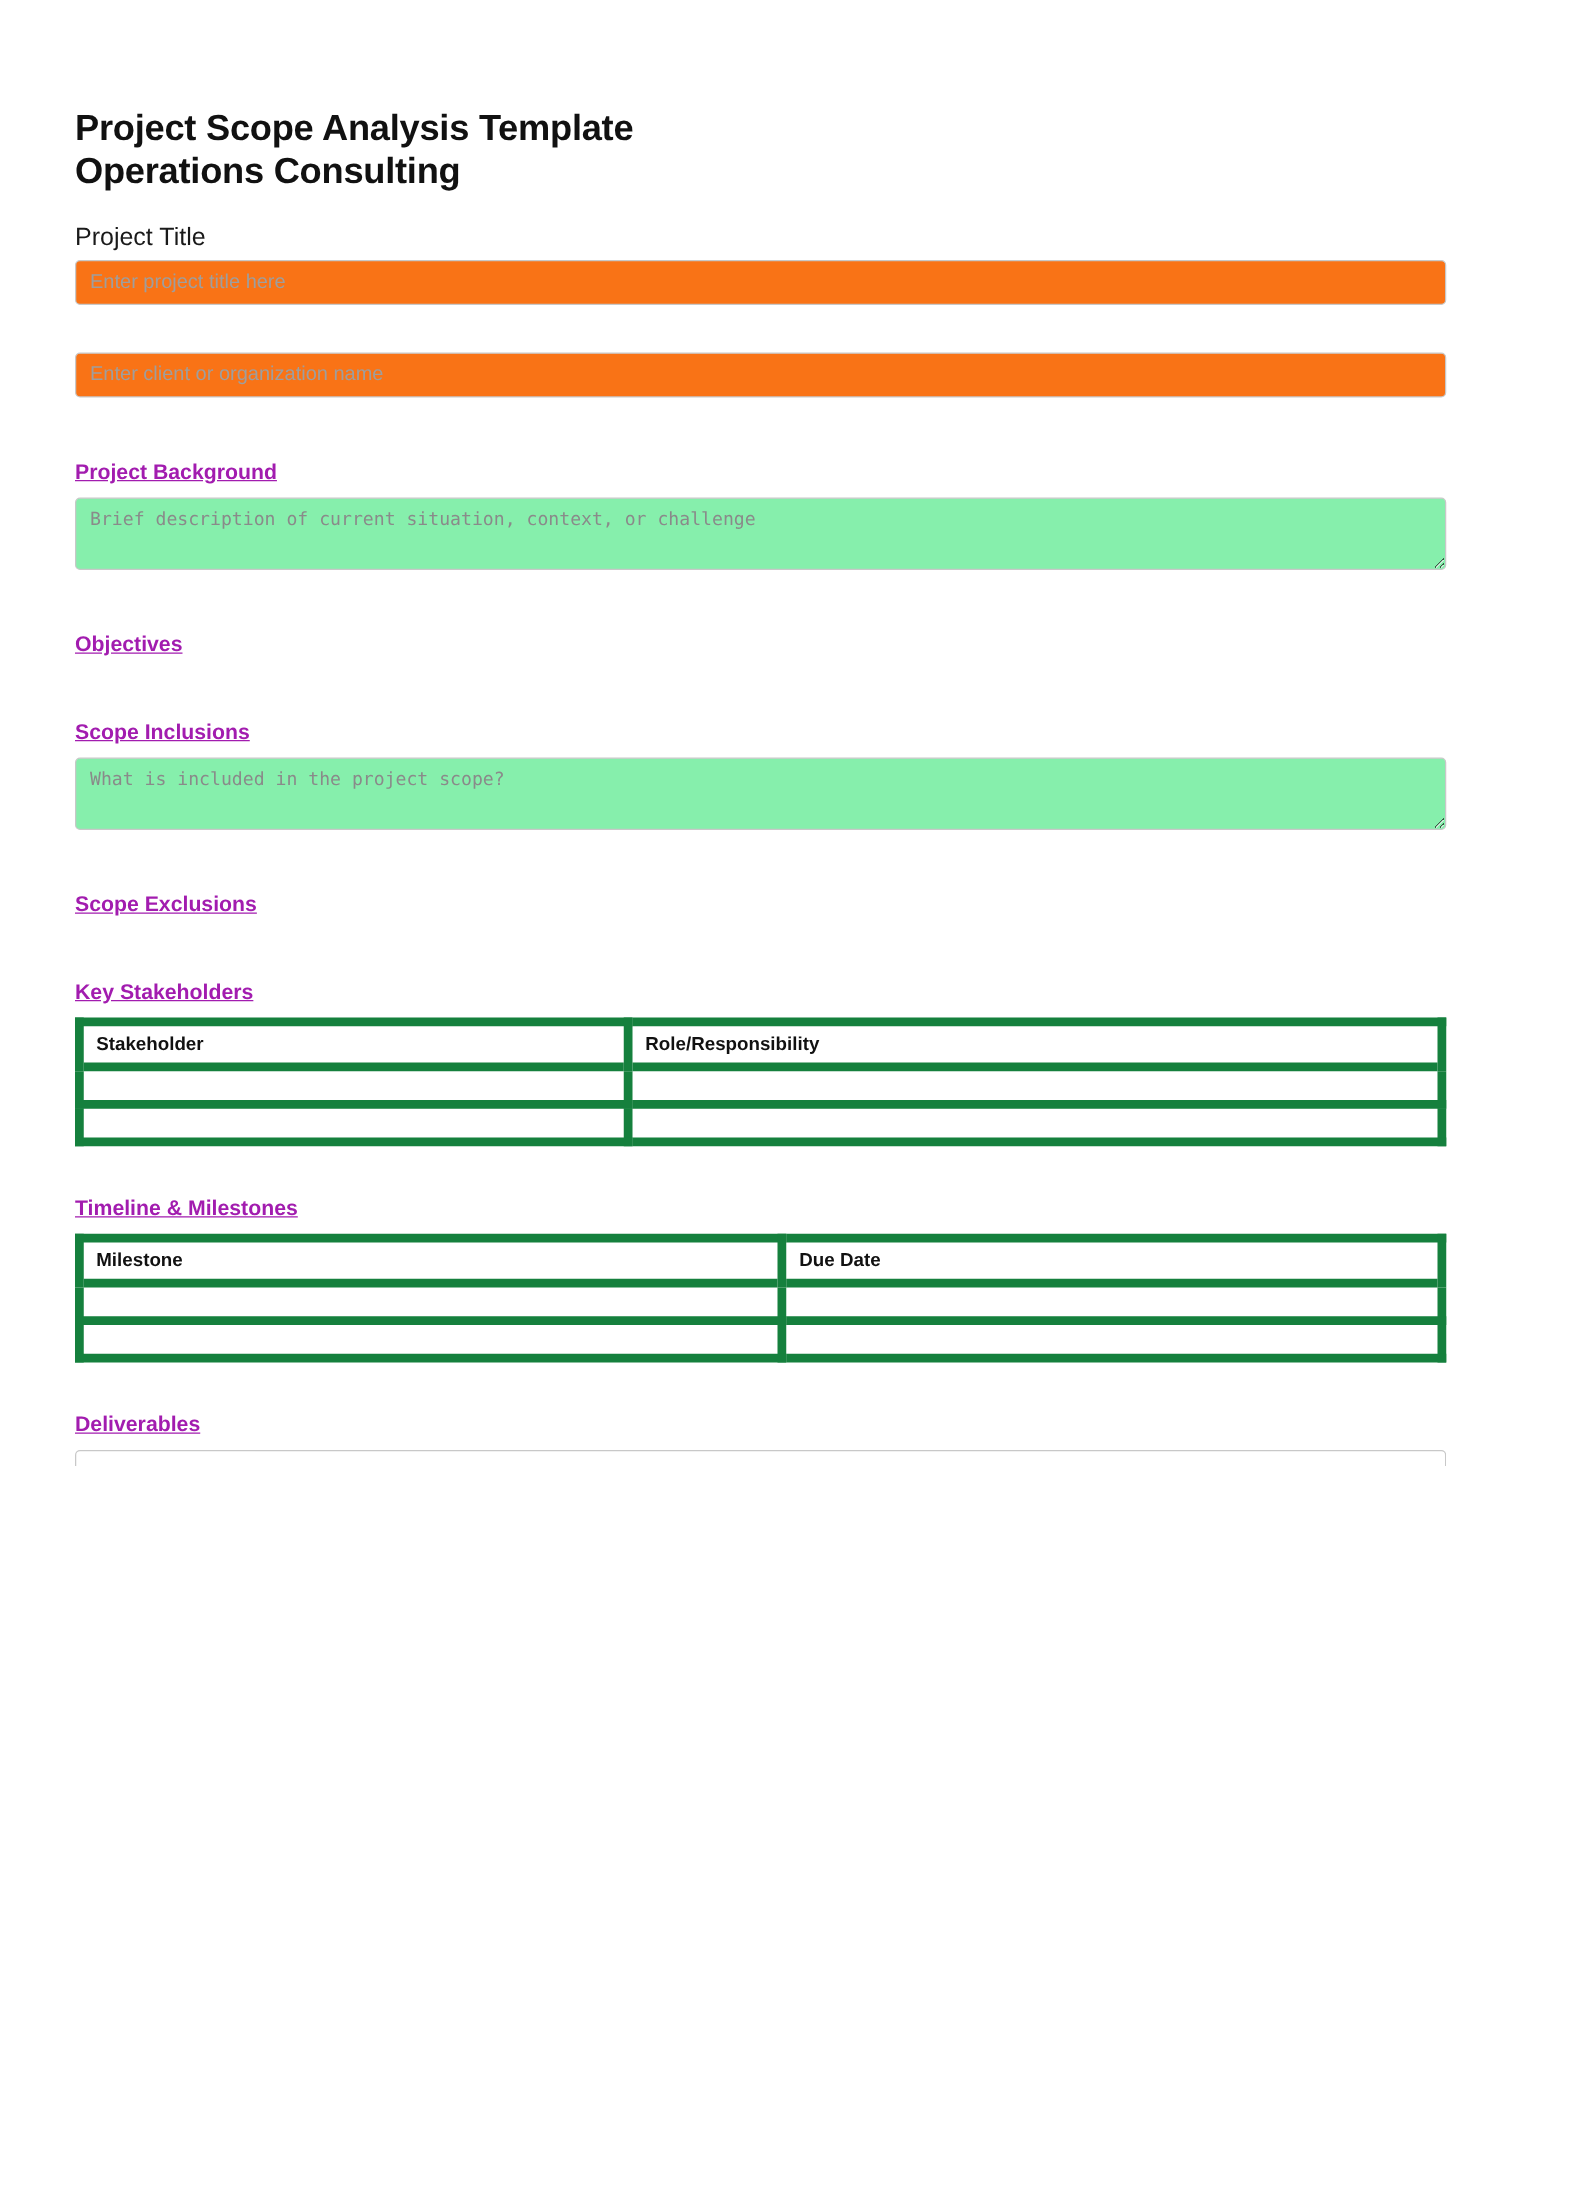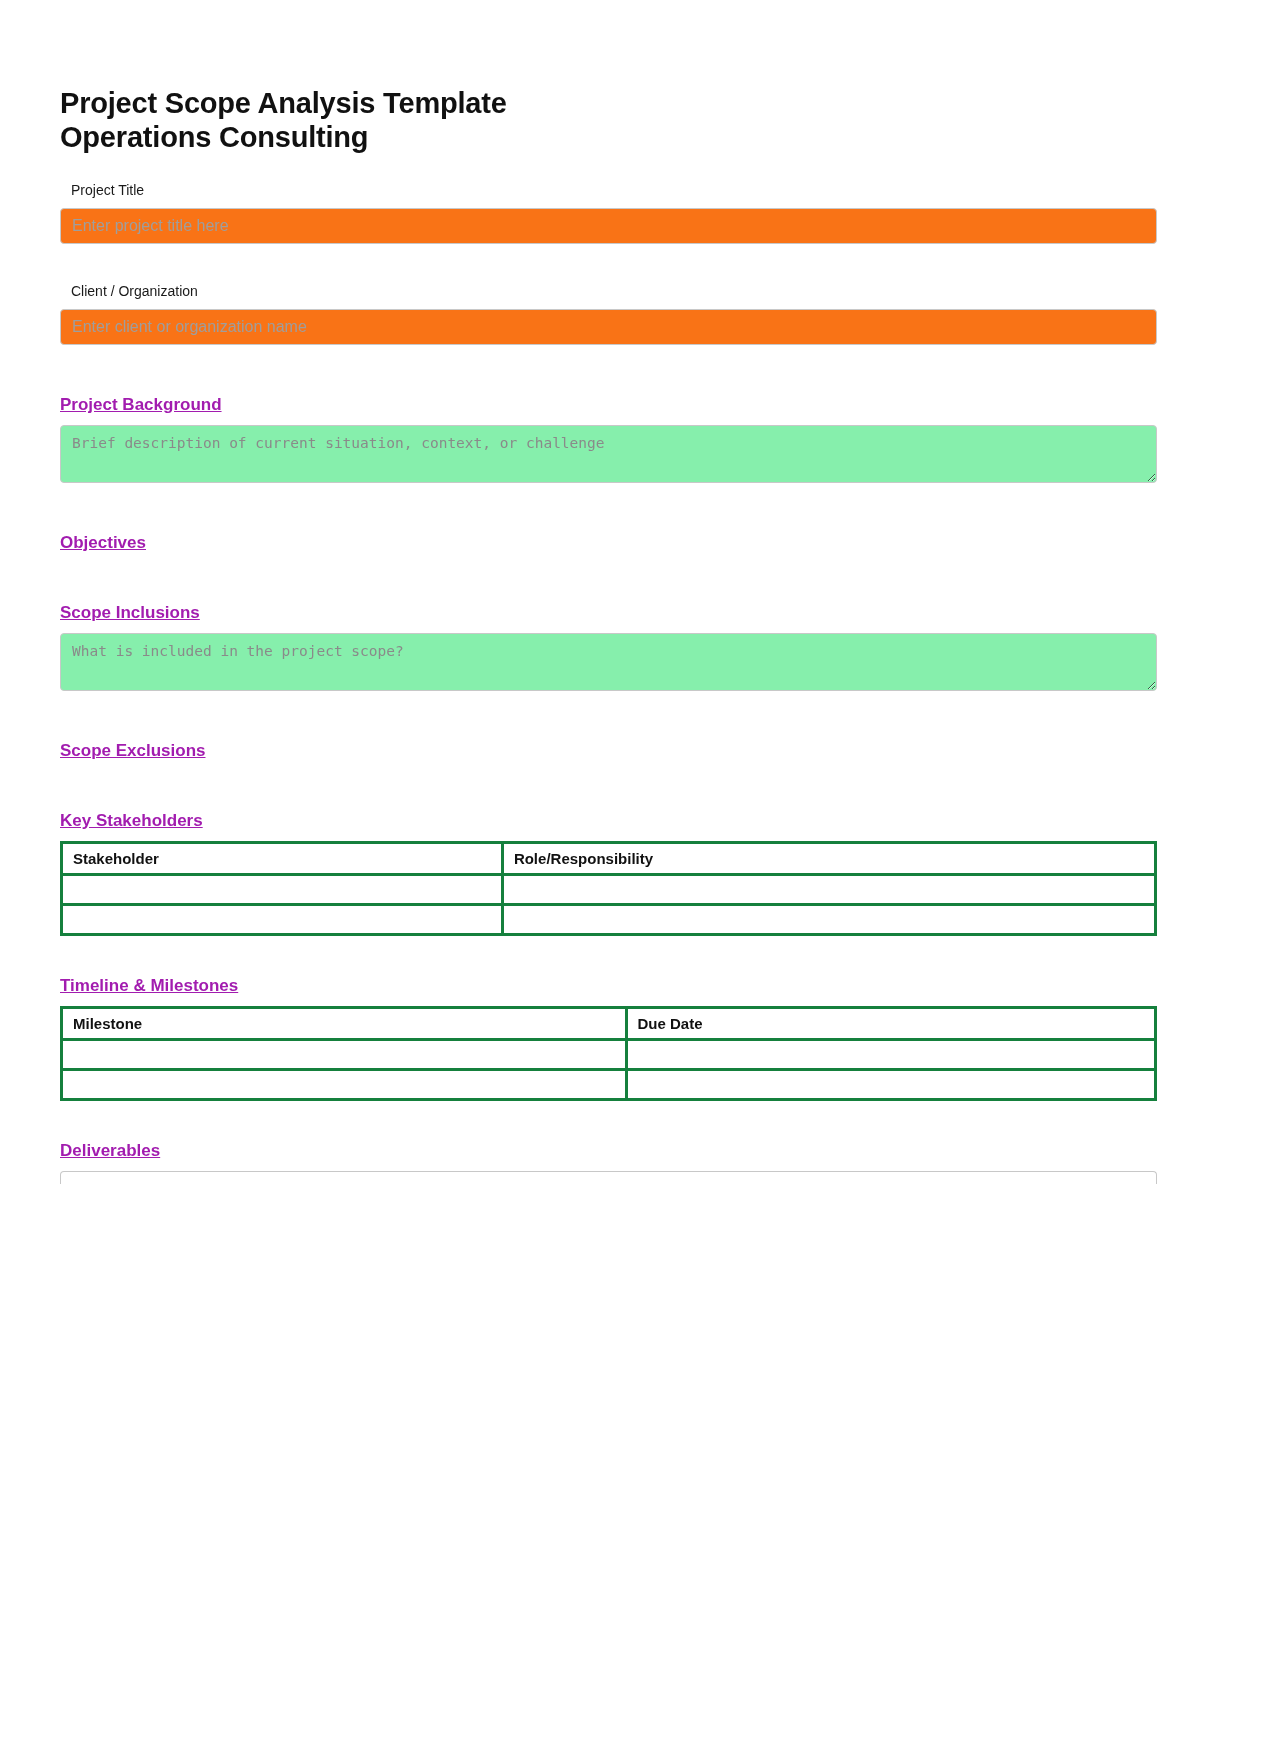--- a/index.html
+++ b/index.html
@@ -19,25 +19,24 @@
     font-weight: 700;
     color: #111;
     margin-bottom: 27px;
     letter-spacing: -0.2px;
   }
 
   .field { margin-top: 0; }
   .field + .field { margin-top: 38px; }
   .field-label {
     display: block;
-    font-size: 14px;
+    font-size: 20px;
     line-height: 19px;
     color: #1a1a1a;
     margin-bottom: 8px;
-    margin-left: 11px;
   }
   .text-input {
     display: block;
     width: 100%;
     height: 36px;
     border: 1px solid #c8c8c8;
     border-radius: 4px;
     padding: 0 11px;
     font-family: "Liberation Sans", sans-serif;
     font-size: 16px;
@@ -74,21 +73,21 @@
   }
   .ta::placeholder { color: #8a8a8a; opacity: 1; }
 
   table.data-table {
     width: 100%;
     border-collapse: collapse;
     margin-top: 4px;
   }
   table.data-table th,
   table.data-table td {
-    border: 3px solid #15803d;
+    border: 7px solid #15803d;
     text-align: left;
     font-size: 15px;
   }
   table.data-table th {
     border-bottom: 2px solid #999999;
     font-weight: 700;
     color: #111;
     padding: 6px 10px;
     height: 30px;
   }
@@ -115,21 +114,20 @@
 <div class="page">
 
   <h1 class="doc-title"><span>Project Scope Analysis Template</span><br><span>Operations Consulting</span></h1>
 
   <div class="field">
     <label class="field-label">Project Title</label>
     <input class="text-input" type="text" placeholder="Enter project title here" style="">
   </div>
 
   <div class="field">
-    <label class="field-label">Client / Organization</label>
     <input class="text-input" type="text" placeholder="Enter client or organization name" style="">
   </div>
 
   <h2 class="section-heading">Project Background</h2>
   <textarea class="ta" placeholder="Brief description of current situation, context, or challenge" style=""></textarea>
 
   <h2 class="section-heading">Objectives</h2>
 
   <h2 class="section-heading">Scope Inclusions</h2>
   <textarea class="ta" placeholder="What is included in the project scope?" style=""></textarea>

